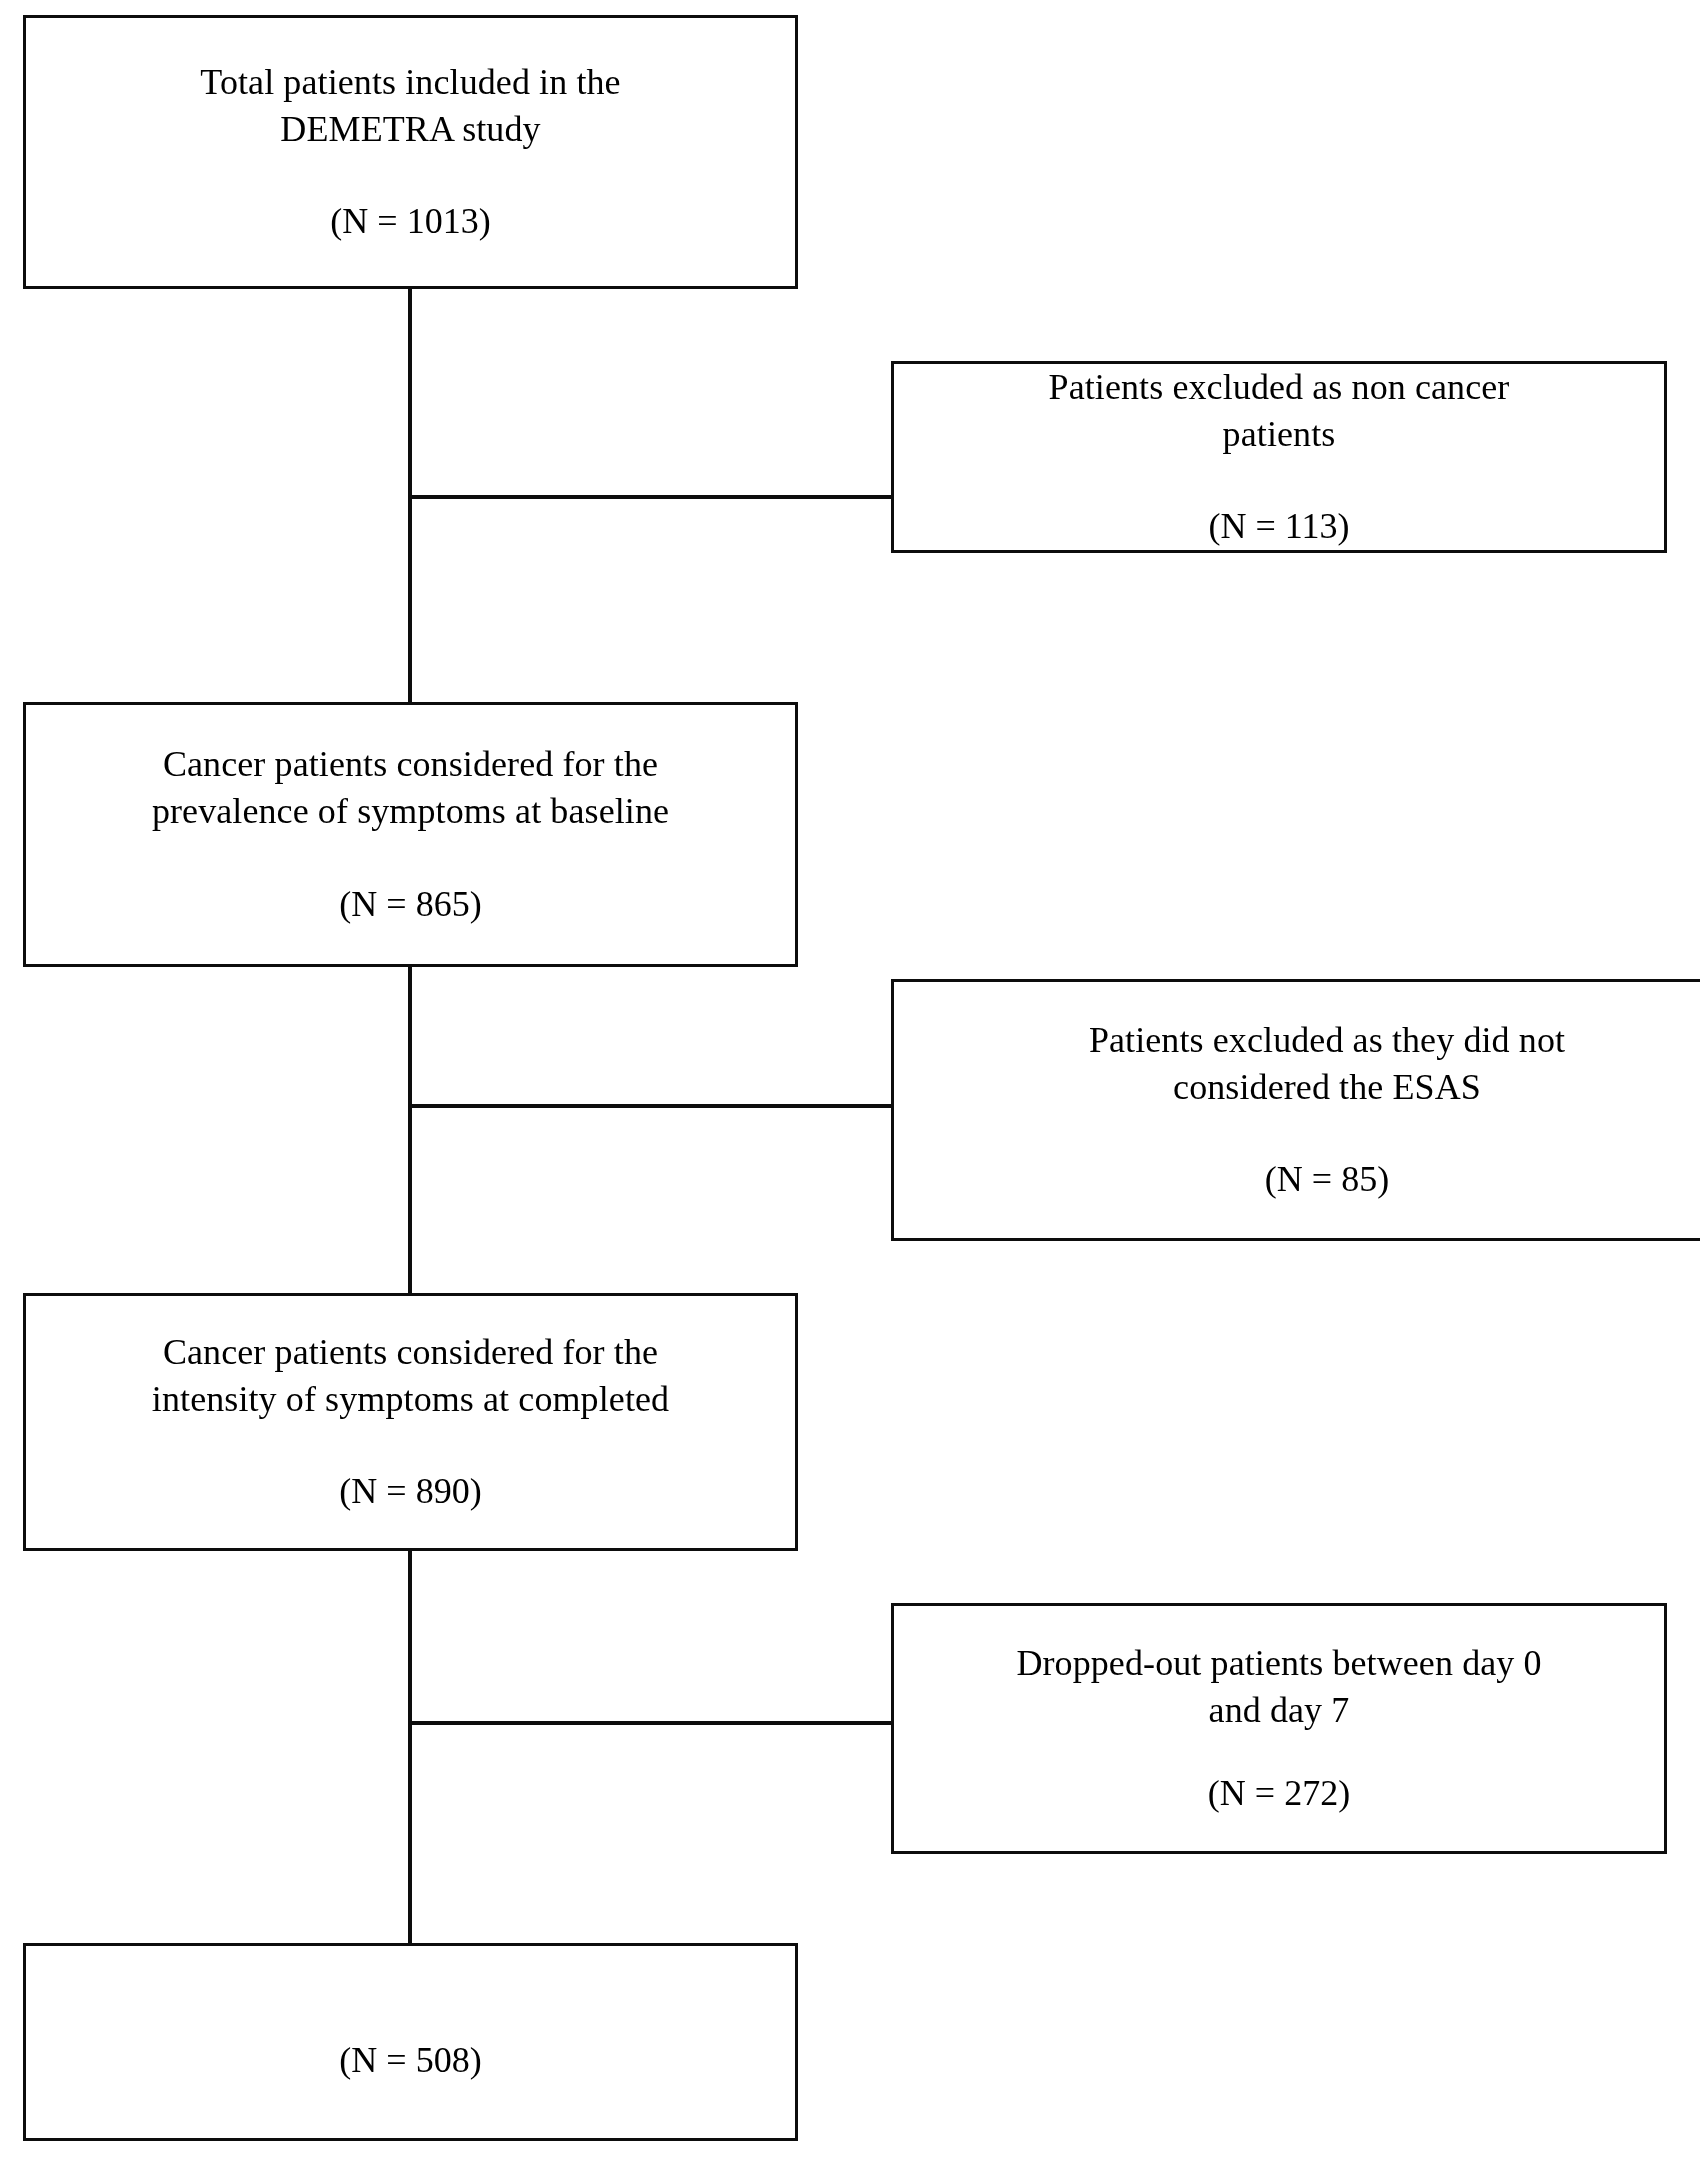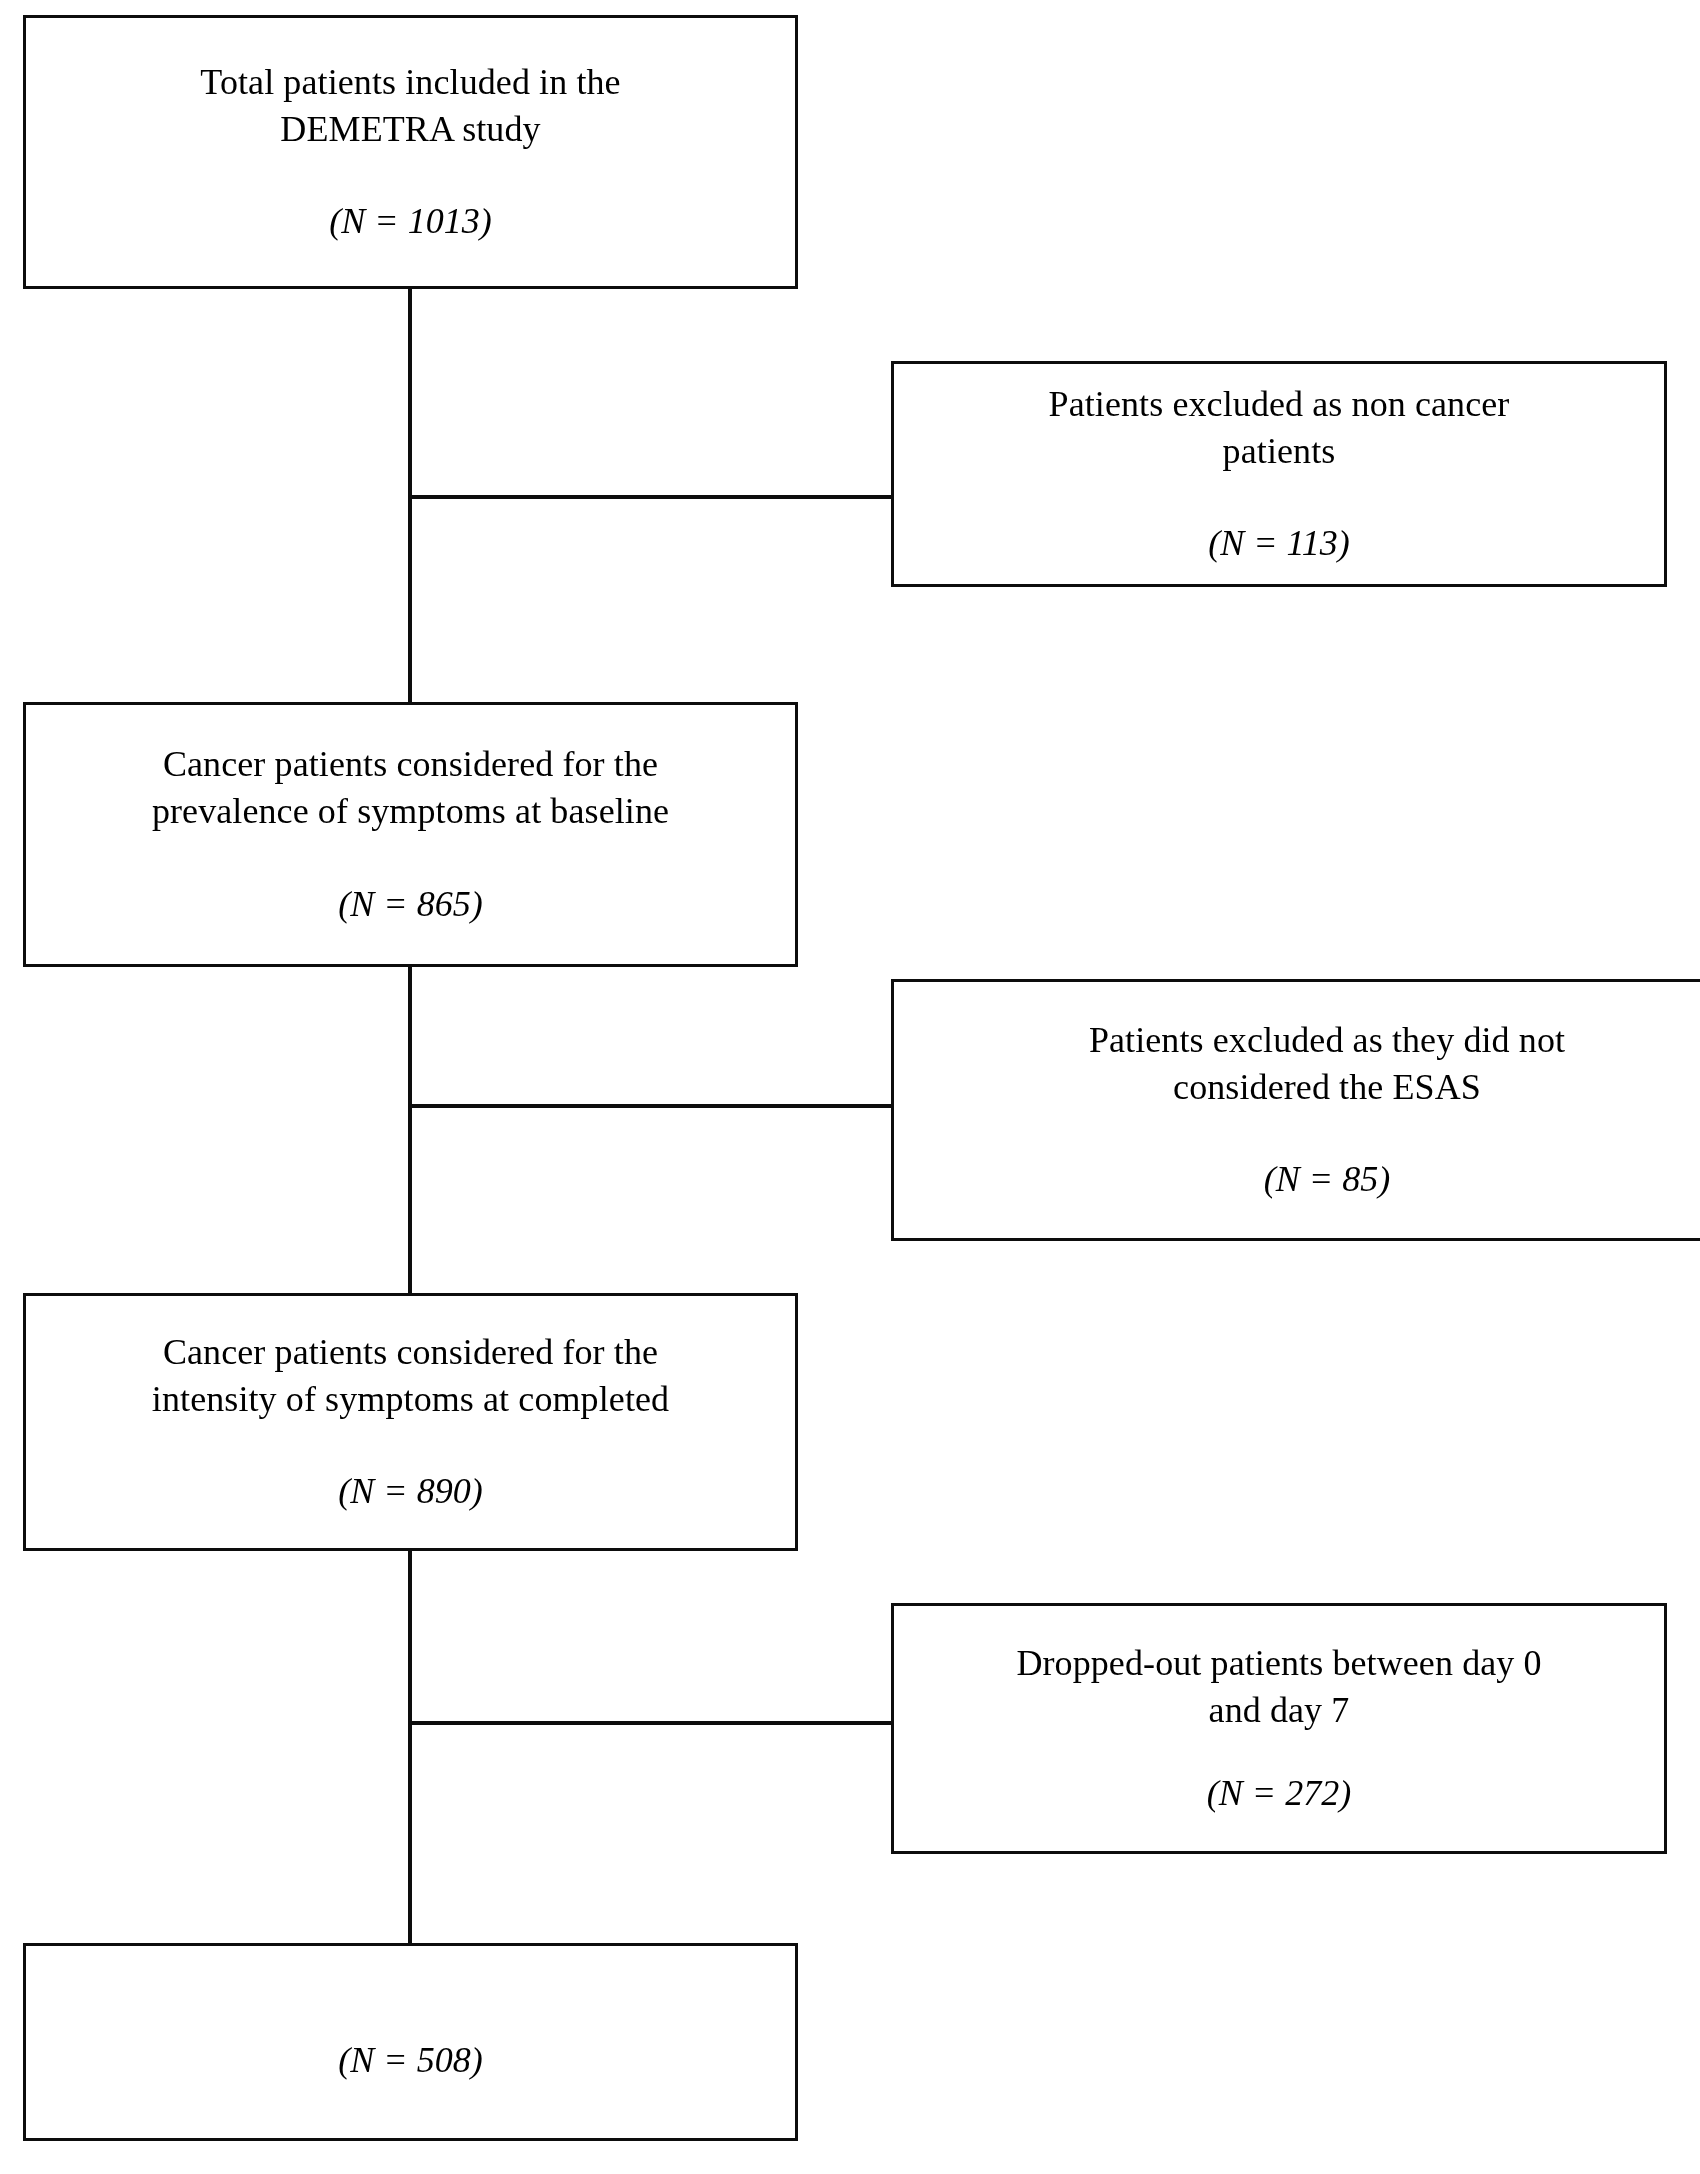--- a/index.html
+++ b/index.html
@@ -36,21 +36,20 @@
     font-size: 36px;
     line-height: 1.30;
     letter-spacing: 0.1px;
     white-space: nowrap;
   }
   .node-count {
     display: block;
     font-size: 36px;
     line-height: 1.30;
     white-space: nowrap;
-    font-style: italic;
   }
   .gap-sm { height: 37px; }
   .gap-md { height: 46px; }
   .connector {
     position: absolute;
     background: #0d0d0d;
     z-index: 1;
   }
   .v-line { width: 4.4px; }
   .h-line { height: 4.4px; }
@@ -69,21 +68,21 @@
   <div class="connector v-line" style="left:408px; top:1550px; height:395px;"></div>
   <div class="connector h-line" style="left:408px; top:1721px; width:485px;"></div>
 
   <div class="node-box" style="left:23px; top:15px; width:775px; height:274px;">
     <span class="node-line">Total patients included in the</span>
     <span class="node-line">DEMETRA study</span>
     <span class="gap-md"></span>
     <span class="node-count">(N = 1013)</span>
   </div>
 
-  <div class="node-box" style="left:891px; top:361px; width:776px; height:226px;">
+  <div class="node-box" style="left:891px; top:361px; width:776px; height:192px;">
     <span class="node-line">Patients excluded as non cancer</span>
     <span class="node-line">patients</span>
     <span class="gap-md"></span>
     <span class="node-count">(N = 113)</span>
   </div>
 
   <div class="node-box" style="left:23px; top:702px; width:775px; height:265px;">
     <span class="node-line">Cancer patients considered for the</span>
     <span class="node-line">prevalence of symptoms at baseline</span>
     <span class="gap-md"></span>

